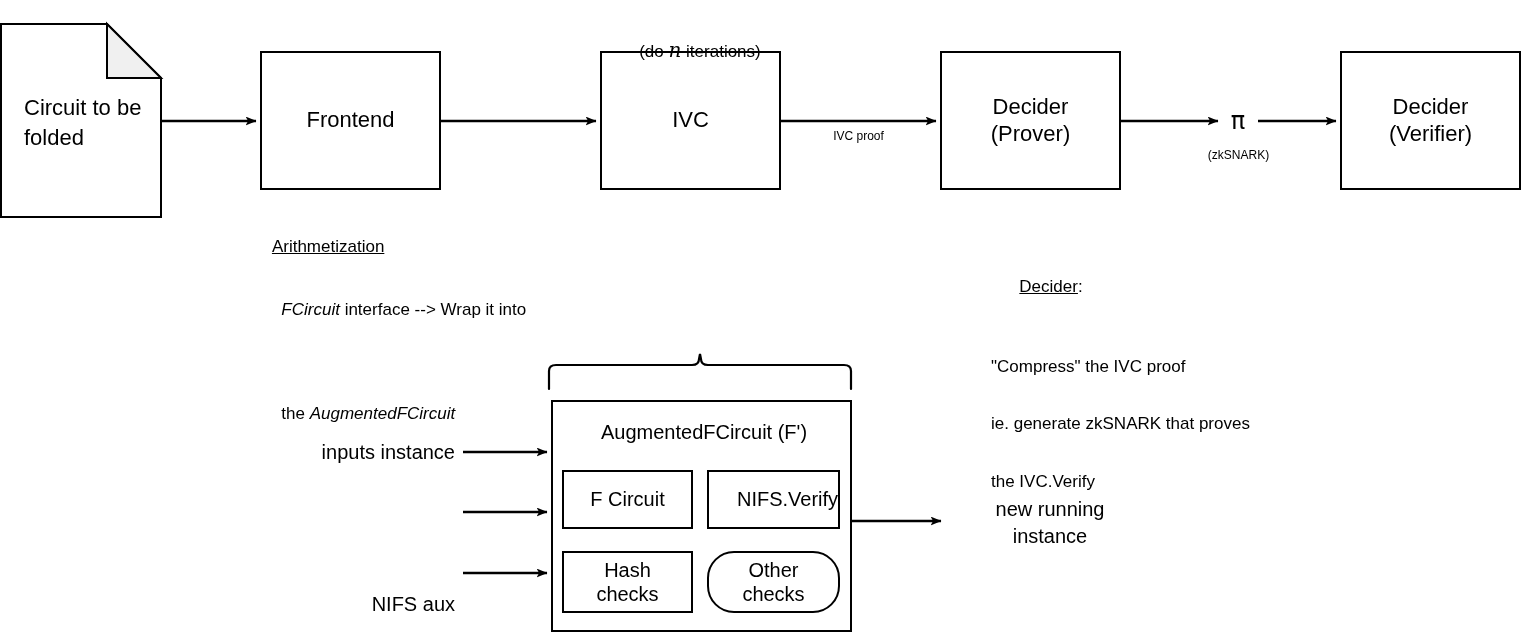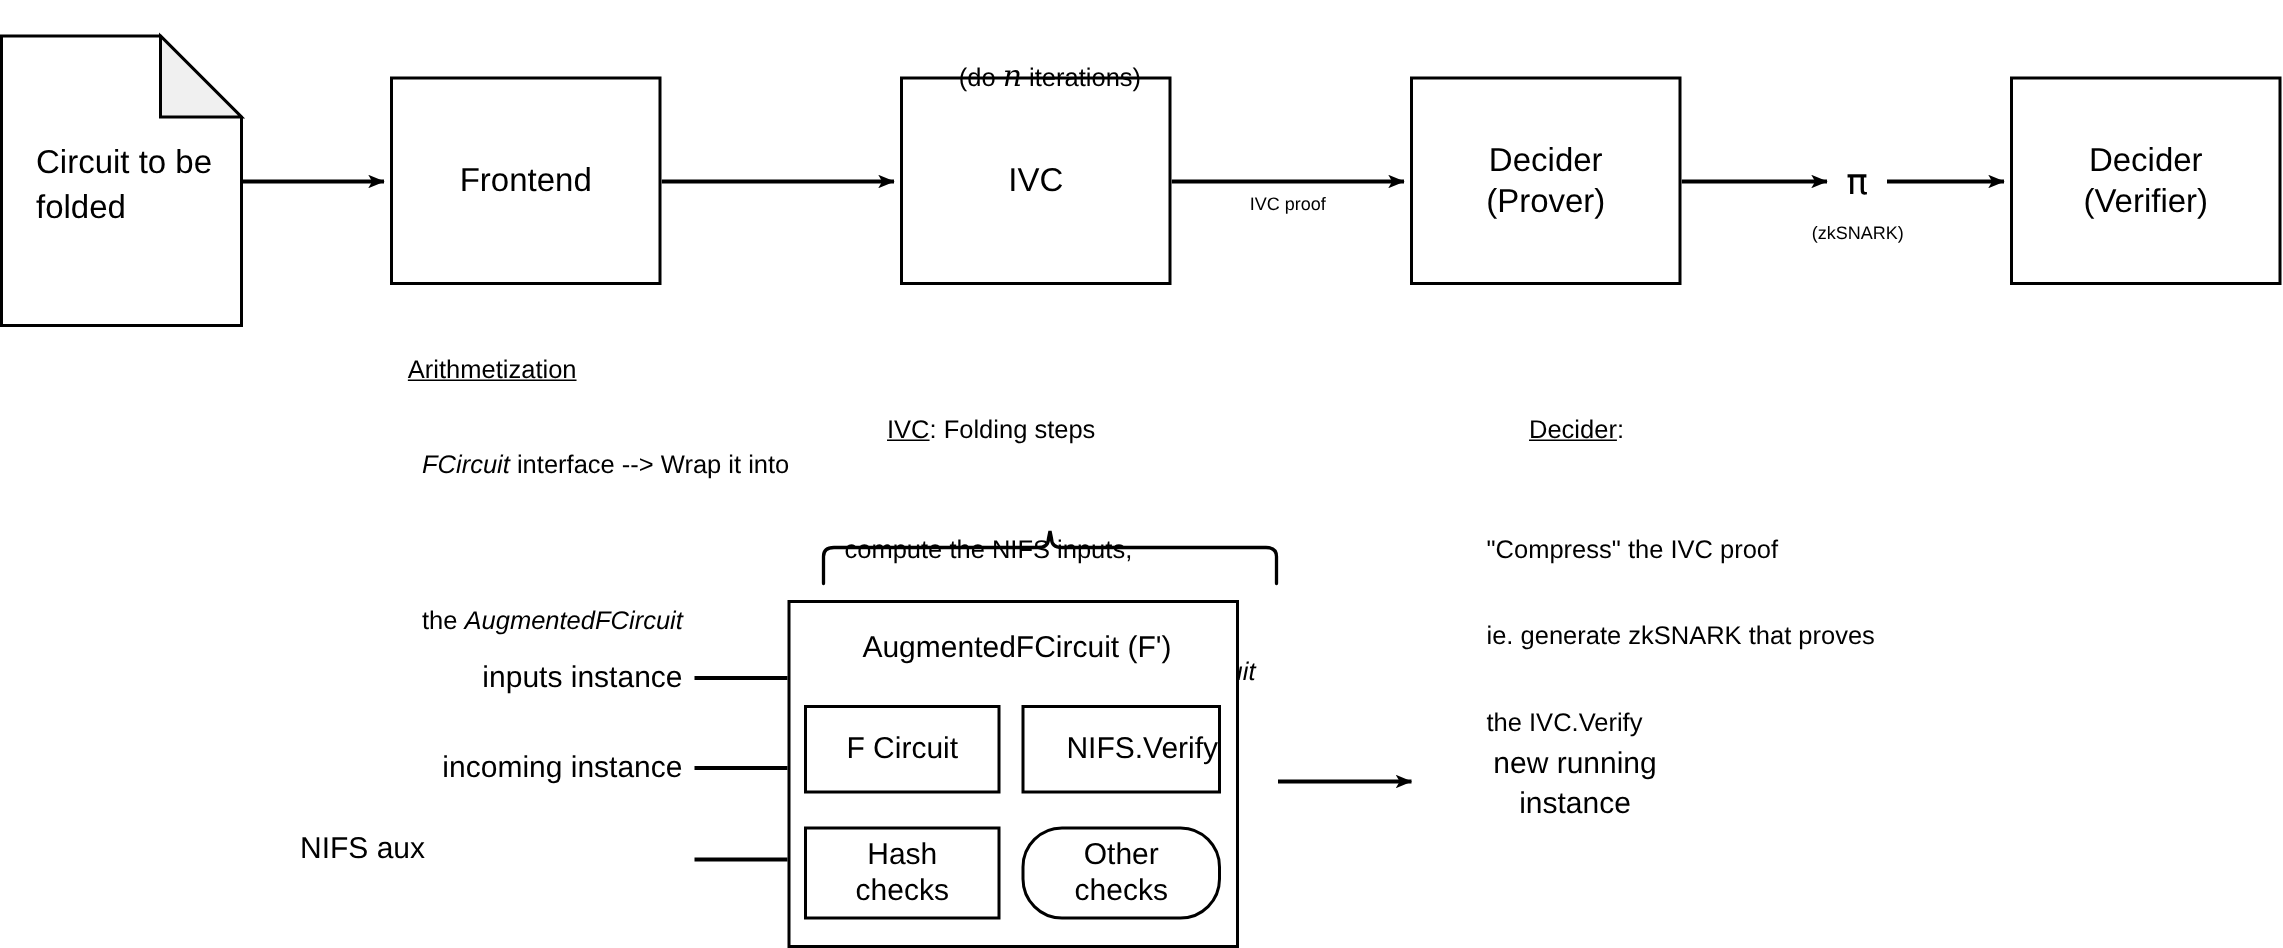--- a/index.html
+++ b/index.html
@@ -128,47 +128,36 @@
   <div class="txt f17" style="left:253px; top:218px; width:330px;">
     <div class="u" style="display:inline-block; line-height:1.36;">Arithmetization</div>
     <div style="line-height:1.36;">
       <span class="it">FCircuit</span> interface --&gt; Wrap it into
     </div>
     <div style="line-height:1.36;">
       the <span class="it">AugmentedFCircuit</span>
     </div>
   </div>
 
-  <div class="txt f17" style="left:563px; top:218px; width:330px;">
-    <div style="line-height:1.36;">
-      <span class="u">IVC</span>: Folding steps
-    </div>
-    <div style="line-height:1.36;">compute the NIFS inputs,</div>
-    <div style="line-height:1.36;">
-      generate the <span class="it">AugmentedFCircuit</span>
-    </div>
-    <div style="line-height:1.36;">&nbsp;and fold it</div>
-  </div>
 
   <div class="txt f17" style="left:943px; top:218px; width:340px;margin-left:48px;">
     <div style="line-height:1.36;">
       <span class="u">Decider</span>:
     </div>
     <div style="line-height:1.36;">"Compress" the IVC proof</div>
     <div style="line-height:1.36;">ie. generate zkSNARK that proves</div>
     <div style="line-height:1.36;">the IVC.Verify</div>
   </div>
 
   <div class="txt f20" style="left:200px; top:442px; width:255px; text-align:right;">inputs instance</div>
 
-  <div class="txt f20" style="left:200px; top:502px; width:255px; text-align:right;">incoming instance</div>
 
-  <div class="txt f20" style="left:200px; top:556px; width:255px; ">NIFS aux</div>
+  <div class="txt f20" style="left:200px; top:594px; width:255px; text-align:right;">NIFS aux</div>
 
-  <div class="box" style="left:525px; top:400px; width:301px; height:232px; display:block;">
+  <div class="box" style="left:551px; top:400px; width:301px; height:232px; display:block;">
     <div class="txt f20" style="left:16px; top:20px; width:270px;">AugmentedFCircuit (F')</div>
 
     <div class="box f20" style="left:9px; top:68px; width:131px; height:59px;">
       <span class="box-label">F Circuit</span>
     </div>
 
     <div class="box f20" style="left:154px; top:68px; width:133px; height:59px;padding-left:28px;">
       <span class="box-label">NIFS.Verify</span>
     </div>
 

